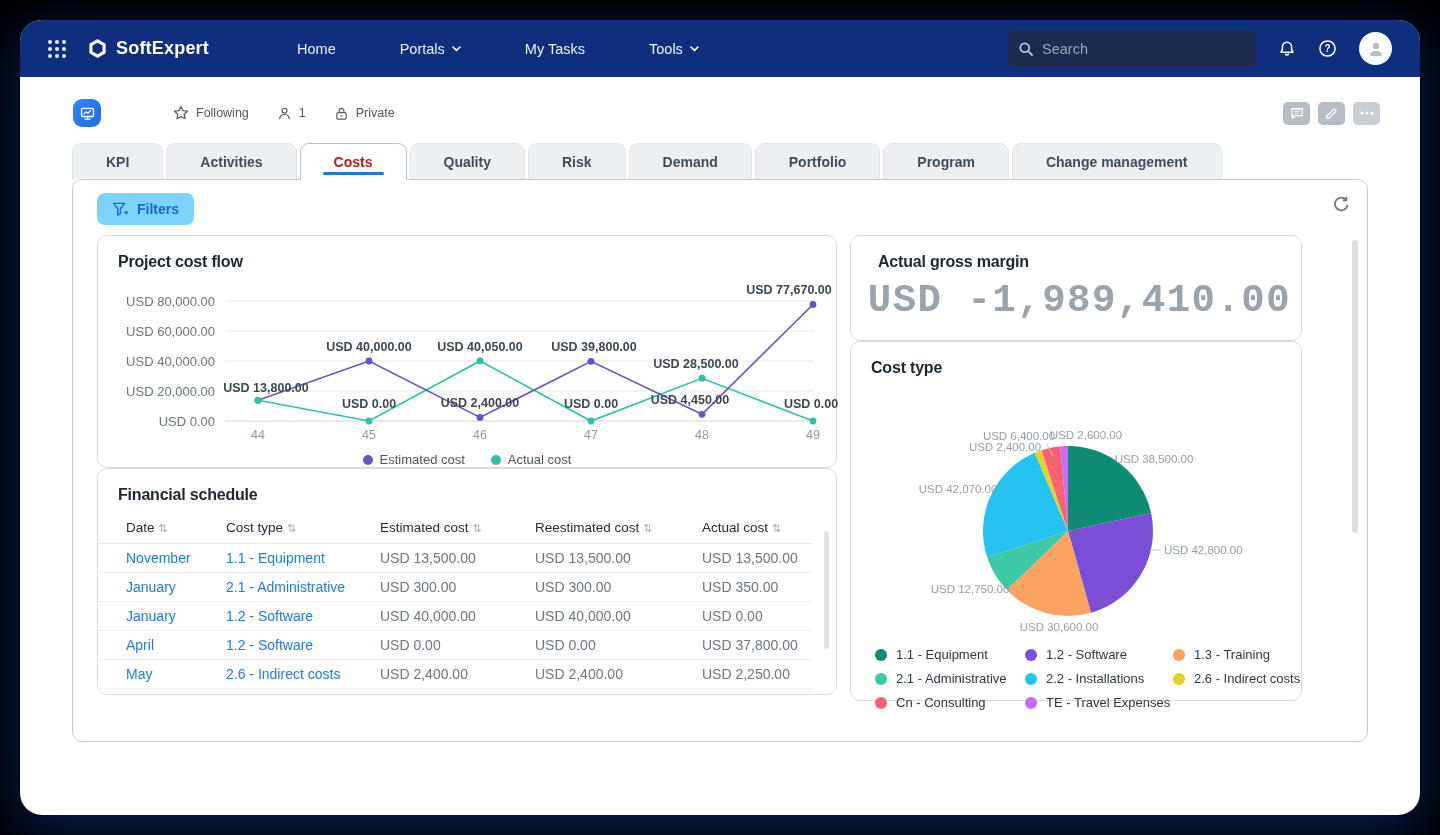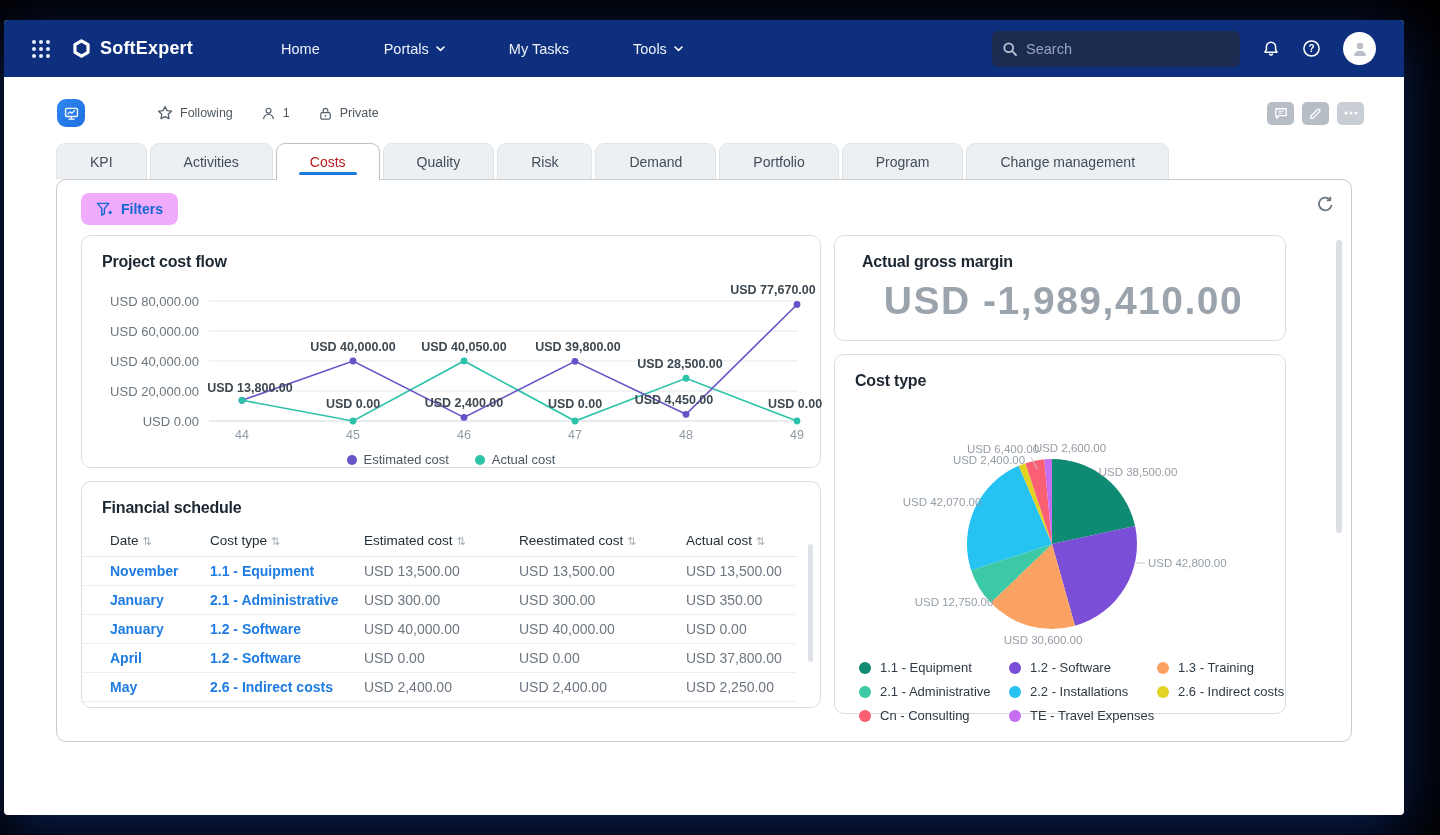--- a/index.html
+++ b/index.html
@@ -1,19 +1,19 @@
 <!DOCTYPE html>
 <html><head>
 <meta charset="utf-8">
 <style>
   * { box-sizing: border-box; margin: 0; padding: 0; }
   html,body { background:#000; font-family:"Liberation Sans", sans-serif; }
   .stage { position:relative; width:1440px; height:835px; background:#000; overflow:hidden; }
-  .window { position:absolute; left:4px; top:20px; width:1400px; height:795px; background:#fff;
-            border-radius:4px; overflow:hidden; box-shadow:0 14px 60px rgba(25,70,190,.45); }
+  .window { position:absolute; left:20px; top:20px; width:1400px; height:795px; background:#fff;
+            border-radius:22px; overflow:hidden; box-shadow:0 14px 60px rgba(25,70,190,.45); }
 
   
   .navbar { height:57px; background:#0e2f7d; display:flex; align-items:center; padding:0 28px; }
   .grid-icon { display:grid; grid-template-columns:repeat(3,4px); grid-gap:3px; margin-right:22px; cursor:pointer; }
   .grid-icon i { width:4px; height:4px; border-radius:50%; background:#e8edf7; display:block; }
   .brand { display:flex; align-items:center; gap:9px; color:#fff; font-size:18px; font-weight:700; letter-spacing:.2px; }
   .nav-items { display:flex; align-items:center; margin-left:88px; gap:64px; }
   .nav-item { color:#eef2fa; font-size:14.5px; font-weight:500; display:flex; align-items:center; gap:7px; cursor:pointer; }
   .nav-right { margin-left:auto; display:flex; align-items:center; gap:22px; }
   .searchbox { width:248px; height:36px; background:#1c2c50; border-radius:6px; display:flex; align-items:center; padding:0 10px; gap:8px; }
@@ -30,64 +30,64 @@
   .meta { display:flex; align-items:center; gap:28px; margin-left:60px; }
   .meta-item { display:flex; align-items:center; gap:7px; color:#4c5761; font-size:12.5px; }
   .header-actions { margin-left:auto; display:flex; gap:8px; }
   .hbtn { width:27px; height:23px; border-radius:5px; background:#b6bdc5; border:none; display:flex; align-items:center; justify-content:center; cursor:pointer; }
   .hbtn.light { background:#c8ced4; }
 
   
   .tabs { display:flex; margin:0 52px; position:relative; z-index:2; }
   .tab { height:36px; padding:0 33px; display:flex; align-items:center; justify-content:center;
          background:#edf0f3; border:1px solid #e0e4e8; border-bottom:none; border-radius:9px 9px 0 0;
-         font-size:14px; font-weight:400; color:#414d59; margin-right:3px; cursor:pointer; position:relative; }
+         font-size:14px; font-weight:700; color:#414d59; margin-right:3px; cursor:pointer; position:relative; }
   .tab.active { background:#fff; border:1px solid #b9c0c7; border-bottom:none; color:#b91c1c; height:37px; margin-bottom:-1px;text-align:right; }
   .tab.active::after { content:""; position:absolute; left:22px; right:22px; bottom:5px; height:3px; border-radius:2px; background:#1f7ae0; }
 
   
   .panel { margin:0 52px; border:1px solid #c7ccd1; border-radius:10px; min-height:563px; position:relative; background:#fff; }
   .panel-toolbar { display:flex; align-items:flex-start; padding:13px 16px 6px 24px; }
-  .filters-btn { display:flex; align-items:center; gap:8px; background:#f0abfc; border:none; border-radius:8px;
+  .filters-btn { display:flex; align-items:center; gap:8px; background:#7dd3fc; border:none; border-radius:8px;
                  height:32px; padding:0 15px; color:#1568d3; font-size:14px; font-weight:700; cursor:pointer; font-family:"Liberation Sans",sans-serif;}
   .refresh { margin-left:auto; cursor:pointer; display:flex; padding-top:2px; }
   .panel-grid { display:grid; grid-template-columns:740px 452px; gap:13px; padding:4px 0 22px 24px; }
-  .col { display:flex; flex-direction:column; gap:13px; }
+  .col { display:flex; flex-direction:column; }
   .card { background:#fff; border:1px solid #d8dcdf; border-radius:10px; position:relative; }
   .card-title { font-size:16px; font-weight:700; color:#1c2731; padding:17px 20px 6px 20px; letter-spacing:-.2px; }
 
   
   .card-costflow { height:233px; }
   .card-costflow svg { overflow:visible; display:block; margin:2px 14px 0 14px; }
   .chart-legend { display:flex; justify-content:center; gap:26px; margin-top:3px; }
   .chart-legend .li { display:flex; align-items:center; gap:7px; font-size:13px; color:#4c5761; cursor:pointer; }
   .dot { width:10px; height:10px; border-radius:50%; display:inline-block; }
 
   
   .card-margin { height:106px;padding-left:7px; }
-  .margin-value { text-align:center; font-size:39px; font-weight:700; color:#9ba4ac; letter-spacing:1.5px; margin-top:2px; }
+  .margin-value { text-align:center; font-size:39px; font-weight:700; color:#9ba4ac; letter-spacing:1.5px; margin-top:2px;font-family:Liberation Mono, monospace; }
 
   
   .card-pie { height:360px; }
   .card-pie svg { display:block; margin:0 auto; }
   .pie-legend { display:grid; grid-template-columns:150px 148px auto; padding:6px 0 0 24px; row-gap:9px; }
   .pie-legend .li { display:flex; align-items:center; gap:9px; font-size:13px; color:#2e3943; cursor:pointer; }
   .pie-legend .dot { width:12px; height:12px; }
 
   
   .card-table { height:227px; }
   table { border-collapse:collapse; width:calc(100% - 24px); margin-top:2px; }
   thead th { text-align:left; font-size:13.5px; font-weight:400; color:#222e38; height:31px;
              border-bottom:1px solid #e7eaed; cursor:pointer; }
   tbody td { font-size:14px; color:#6d7680; height:29px; border-bottom:1px solid #eceef1; }
   th:nth-child(1), td:nth-child(1) { padding-left:28px; width:128px; }
   th:nth-child(2), td:nth-child(2) { width:154px; }
   th:nth-child(3), td:nth-child(3) { width:155px; }
   th:nth-child(4), td:nth-child(4) { width:167px; }
-  td.link { color:#1e7ce2; cursor:pointer;font-weight:bold; }
+  td.link { color:#1e7ce2; cursor:pointer; }
   .sort { font-size:11px; color:#a5adb5; margin-left:4px; }
   .tbl-scrollbar { position:absolute; right:7px; top:62px; width:5px; height:118px; border-radius:3px; background:#dfe3e7; cursor:pointer; }
   .panel-scrollbar { position:absolute; right:9px; top:60px; width:6px; height:293px; border-radius:3px; background:#dcе0e4; background:#dce0e4; cursor:pointer; }
 </style>
 </head>
 <body>
 
 <div class="stage">
   <div class="window">
 

